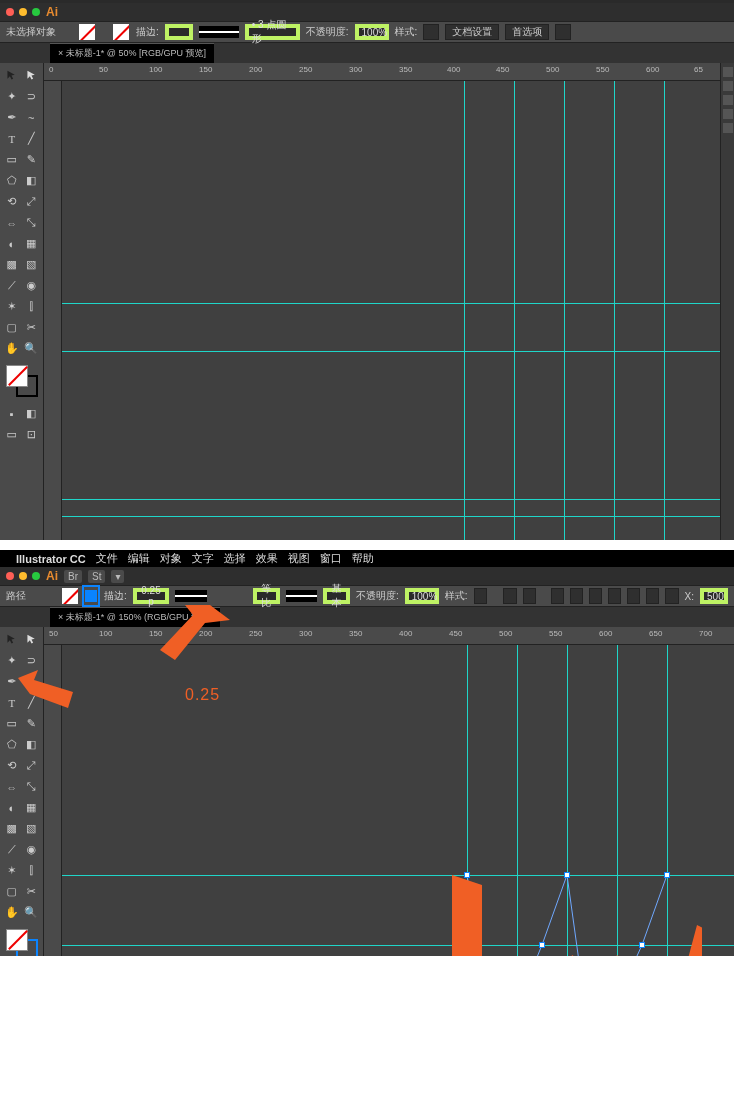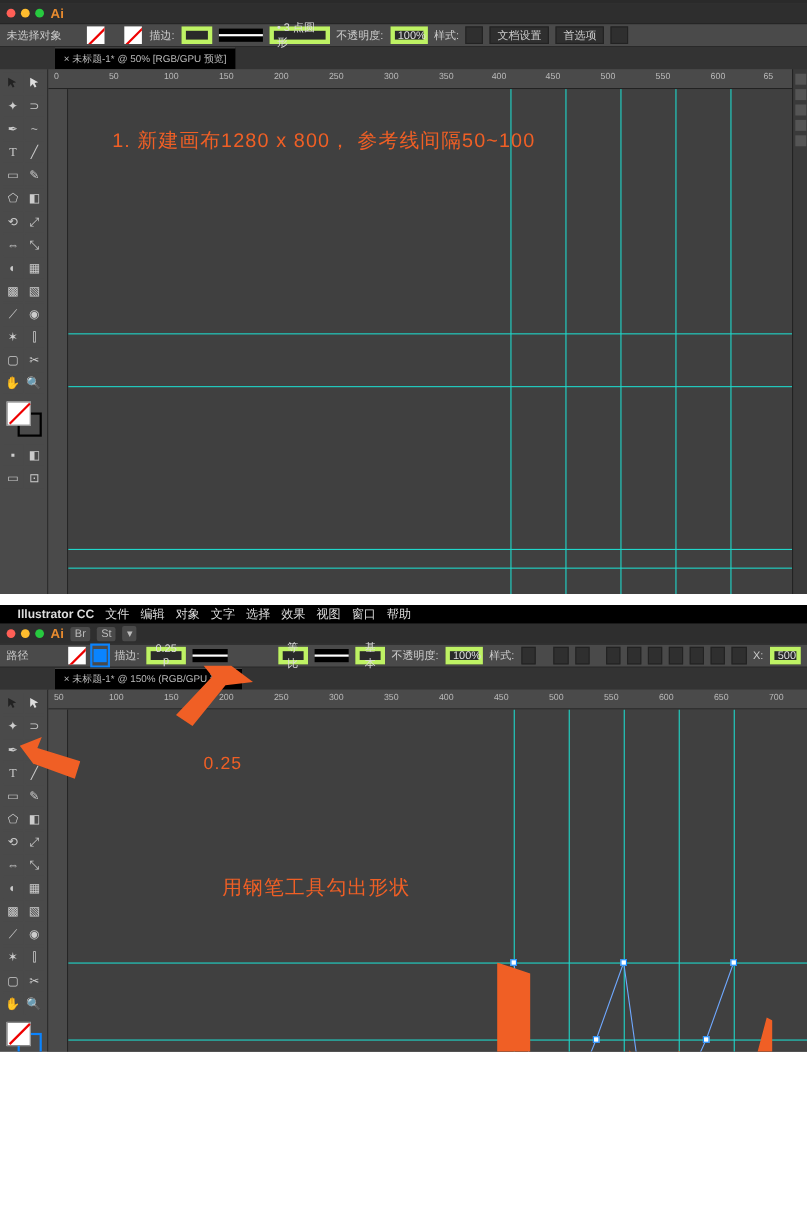--- a/index.html
+++ b/index.html
@@ -277,21 +277,20 @@
 
         <div class="guide-h" style="top:222px;"></div>
         <div class="guide-h" style="top:270px;"></div>
         <div class="guide-h" style="top:418px;"></div>
         <div class="guide-h" style="top:435px;"></div>
         <div class="guide-v" style="left:402px;"></div>
         <div class="guide-v" style="left:452px;"></div>
         <div class="guide-v" style="left:502px;"></div>
         <div class="guide-v" style="left:552px;"></div>
         <div class="guide-v" style="left:602px;"></div>
-        <div class="anno" style="left:40px; top:35px;">1. 新建画布1280 x 800， 参考线间隔50~100</div>
       </div>
     </div>
     <div class="rightstrip">
         <div></div>
         <div></div>
         <div></div>
         <div></div>
         <div></div>
       </div>
   </div>
@@ -488,21 +487,20 @@
 
         <svg class="arrow" style="left:360px;top:230px;" width="280" height="230">
           <g fill="#f05f25">
             <polygon points="30,0 60,10 60,150 85,150 45,200 5,150 30,150"></polygon>
             <polygon points="120,200 150,80 165,90 155,180 180,175 140,215 110,180"></polygon>
             <polygon points="185,110 210,200 228,190 205,115 225,110 195,80 170,120"></polygon>
             <polygon points="235,200 275,50 295,60 265,180 285,185 245,215 220,180"></polygon>
           </g>
         </svg>
 
-        <div class="anno" style="left:140px; top:150px;">用钢笔工具勾出形状</div>
       </div>
     </div>
   </div>
 
   <svg class="arrow" style="left:160px;top:55px;" width="80" height="60">
     <polygon points="50,0 70,15 45,18 15,55 0,45 33,10 25,0" fill="#f05f25"></polygon>
   </svg>
   <div class="anno" style="left:185px; top:106px; font-size:16px;margin-top:30px;">0.25</div>
   <svg class="arrow" style="left:18px;top:120px;" width="55" height="40">
     <polygon points="0,8 20,0 16,10 55,22 50,38 12,24 18,32" fill="#f05f25"></polygon>

